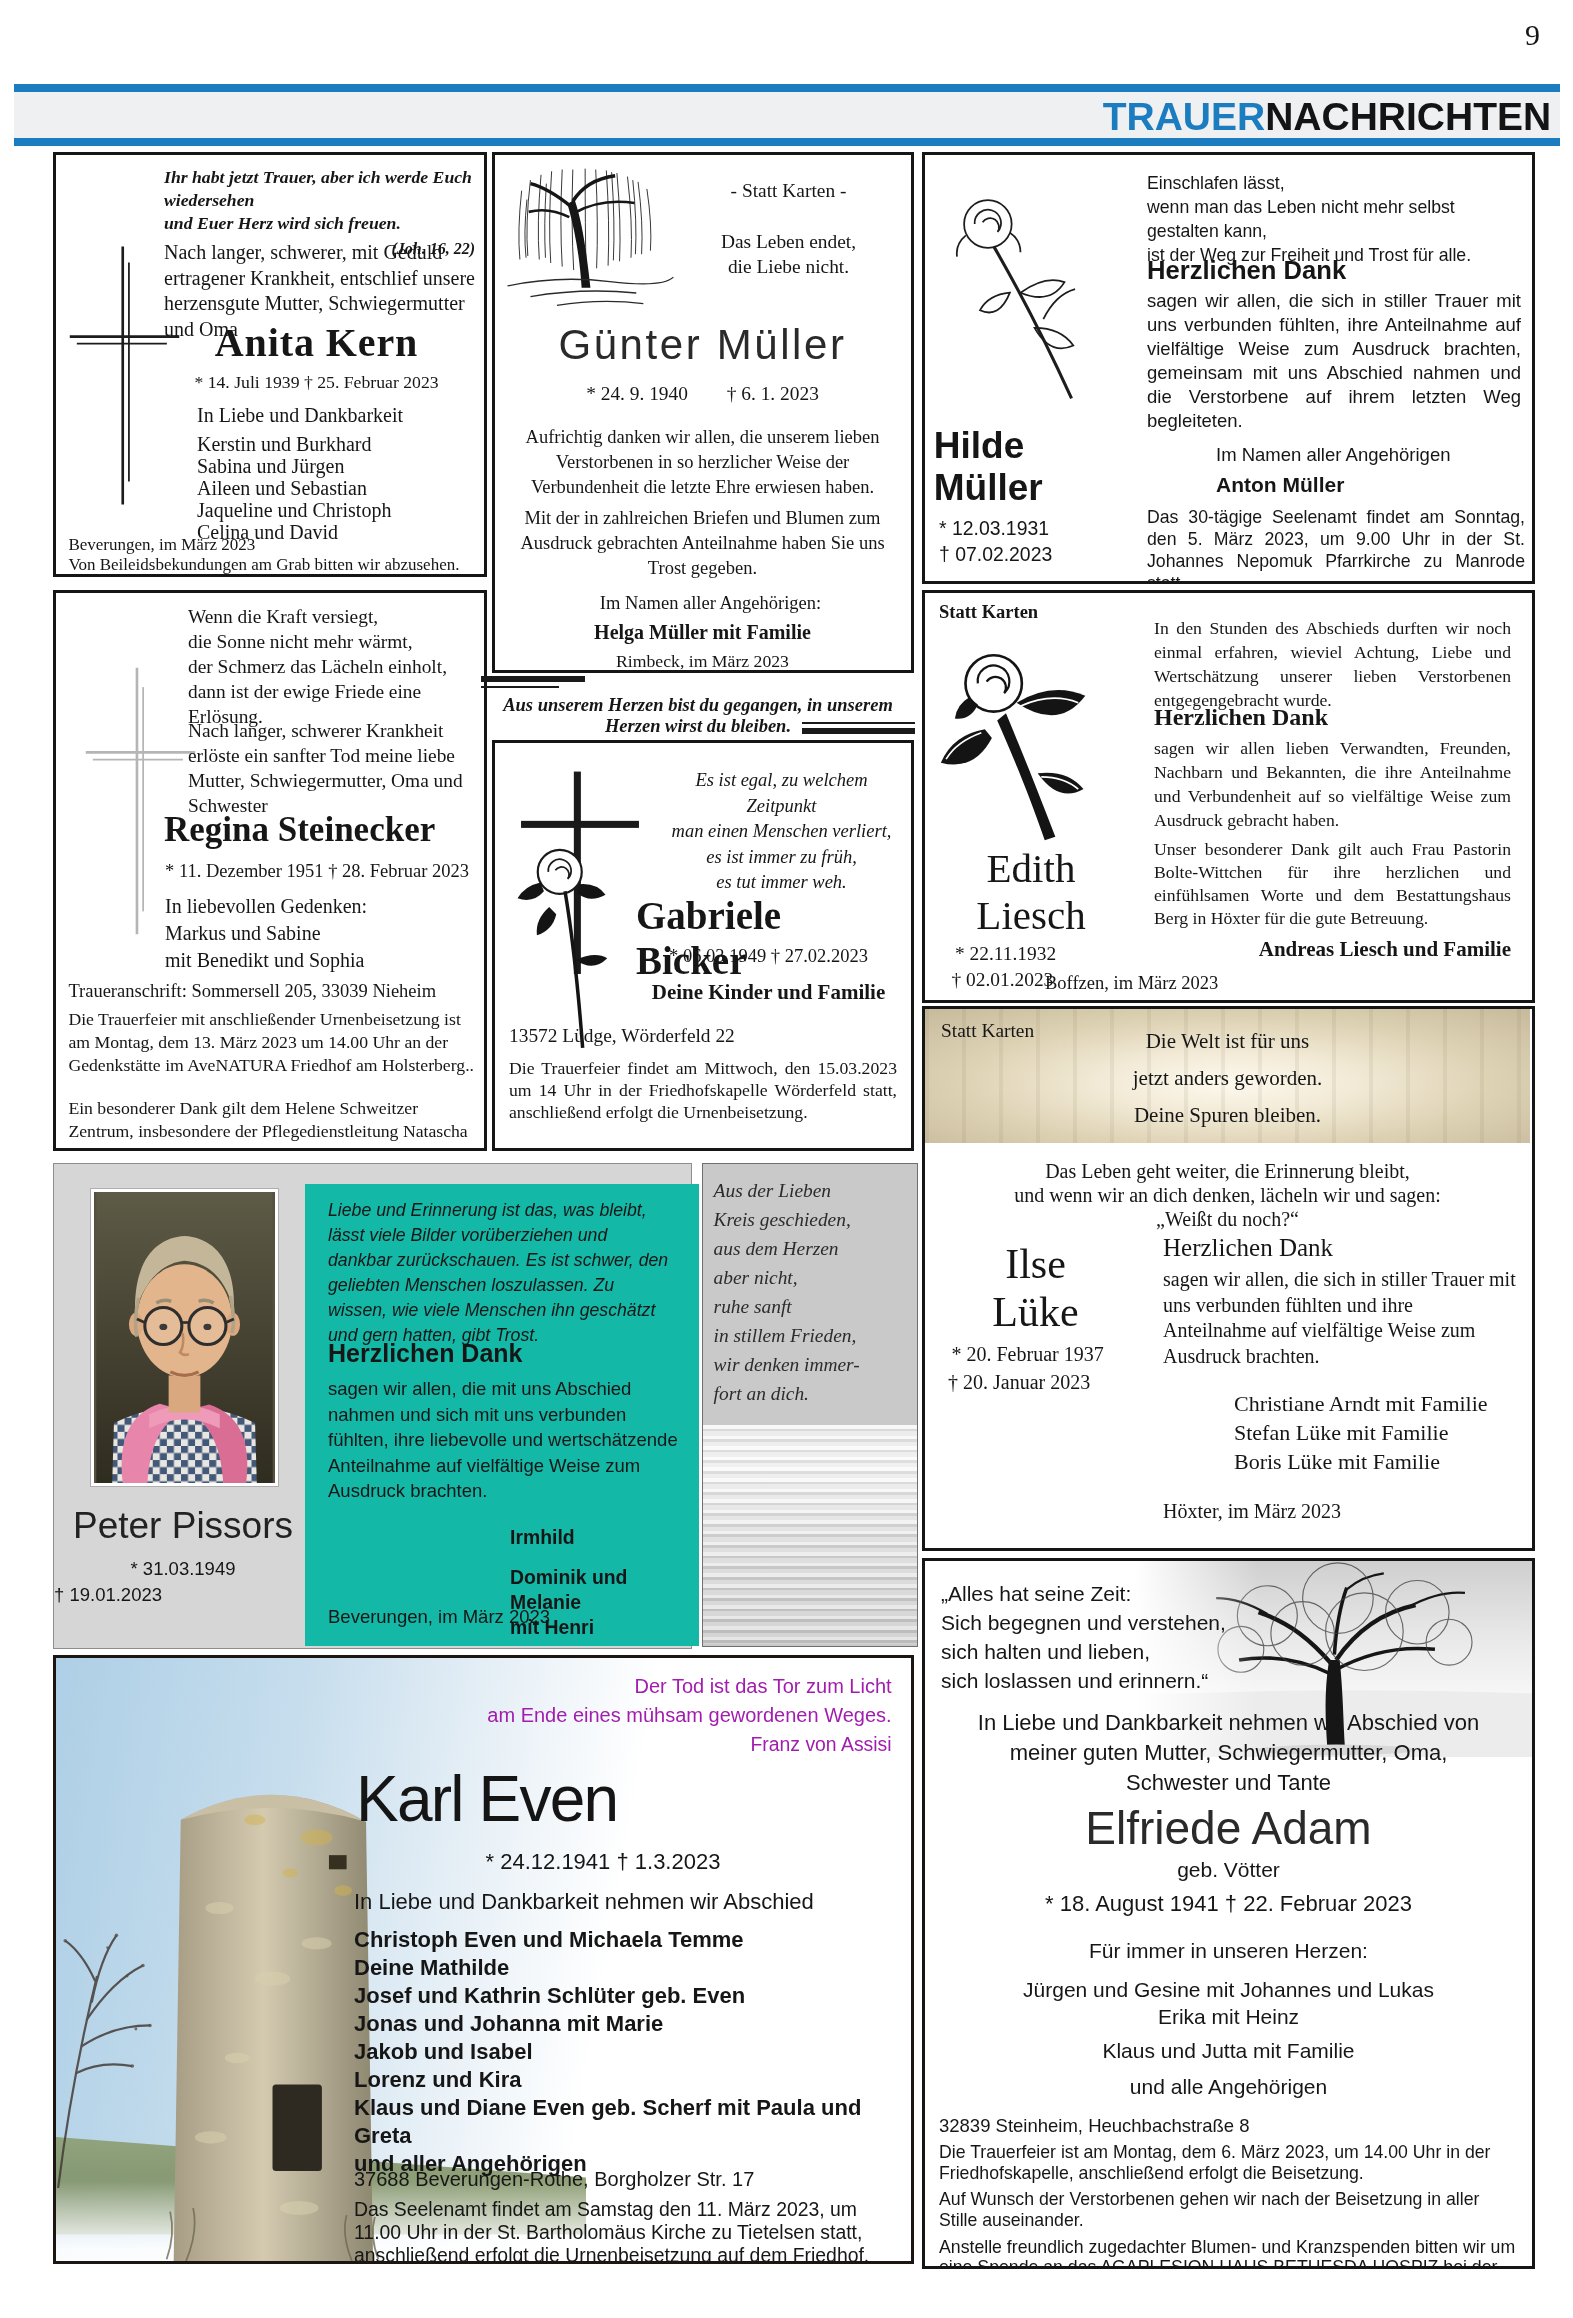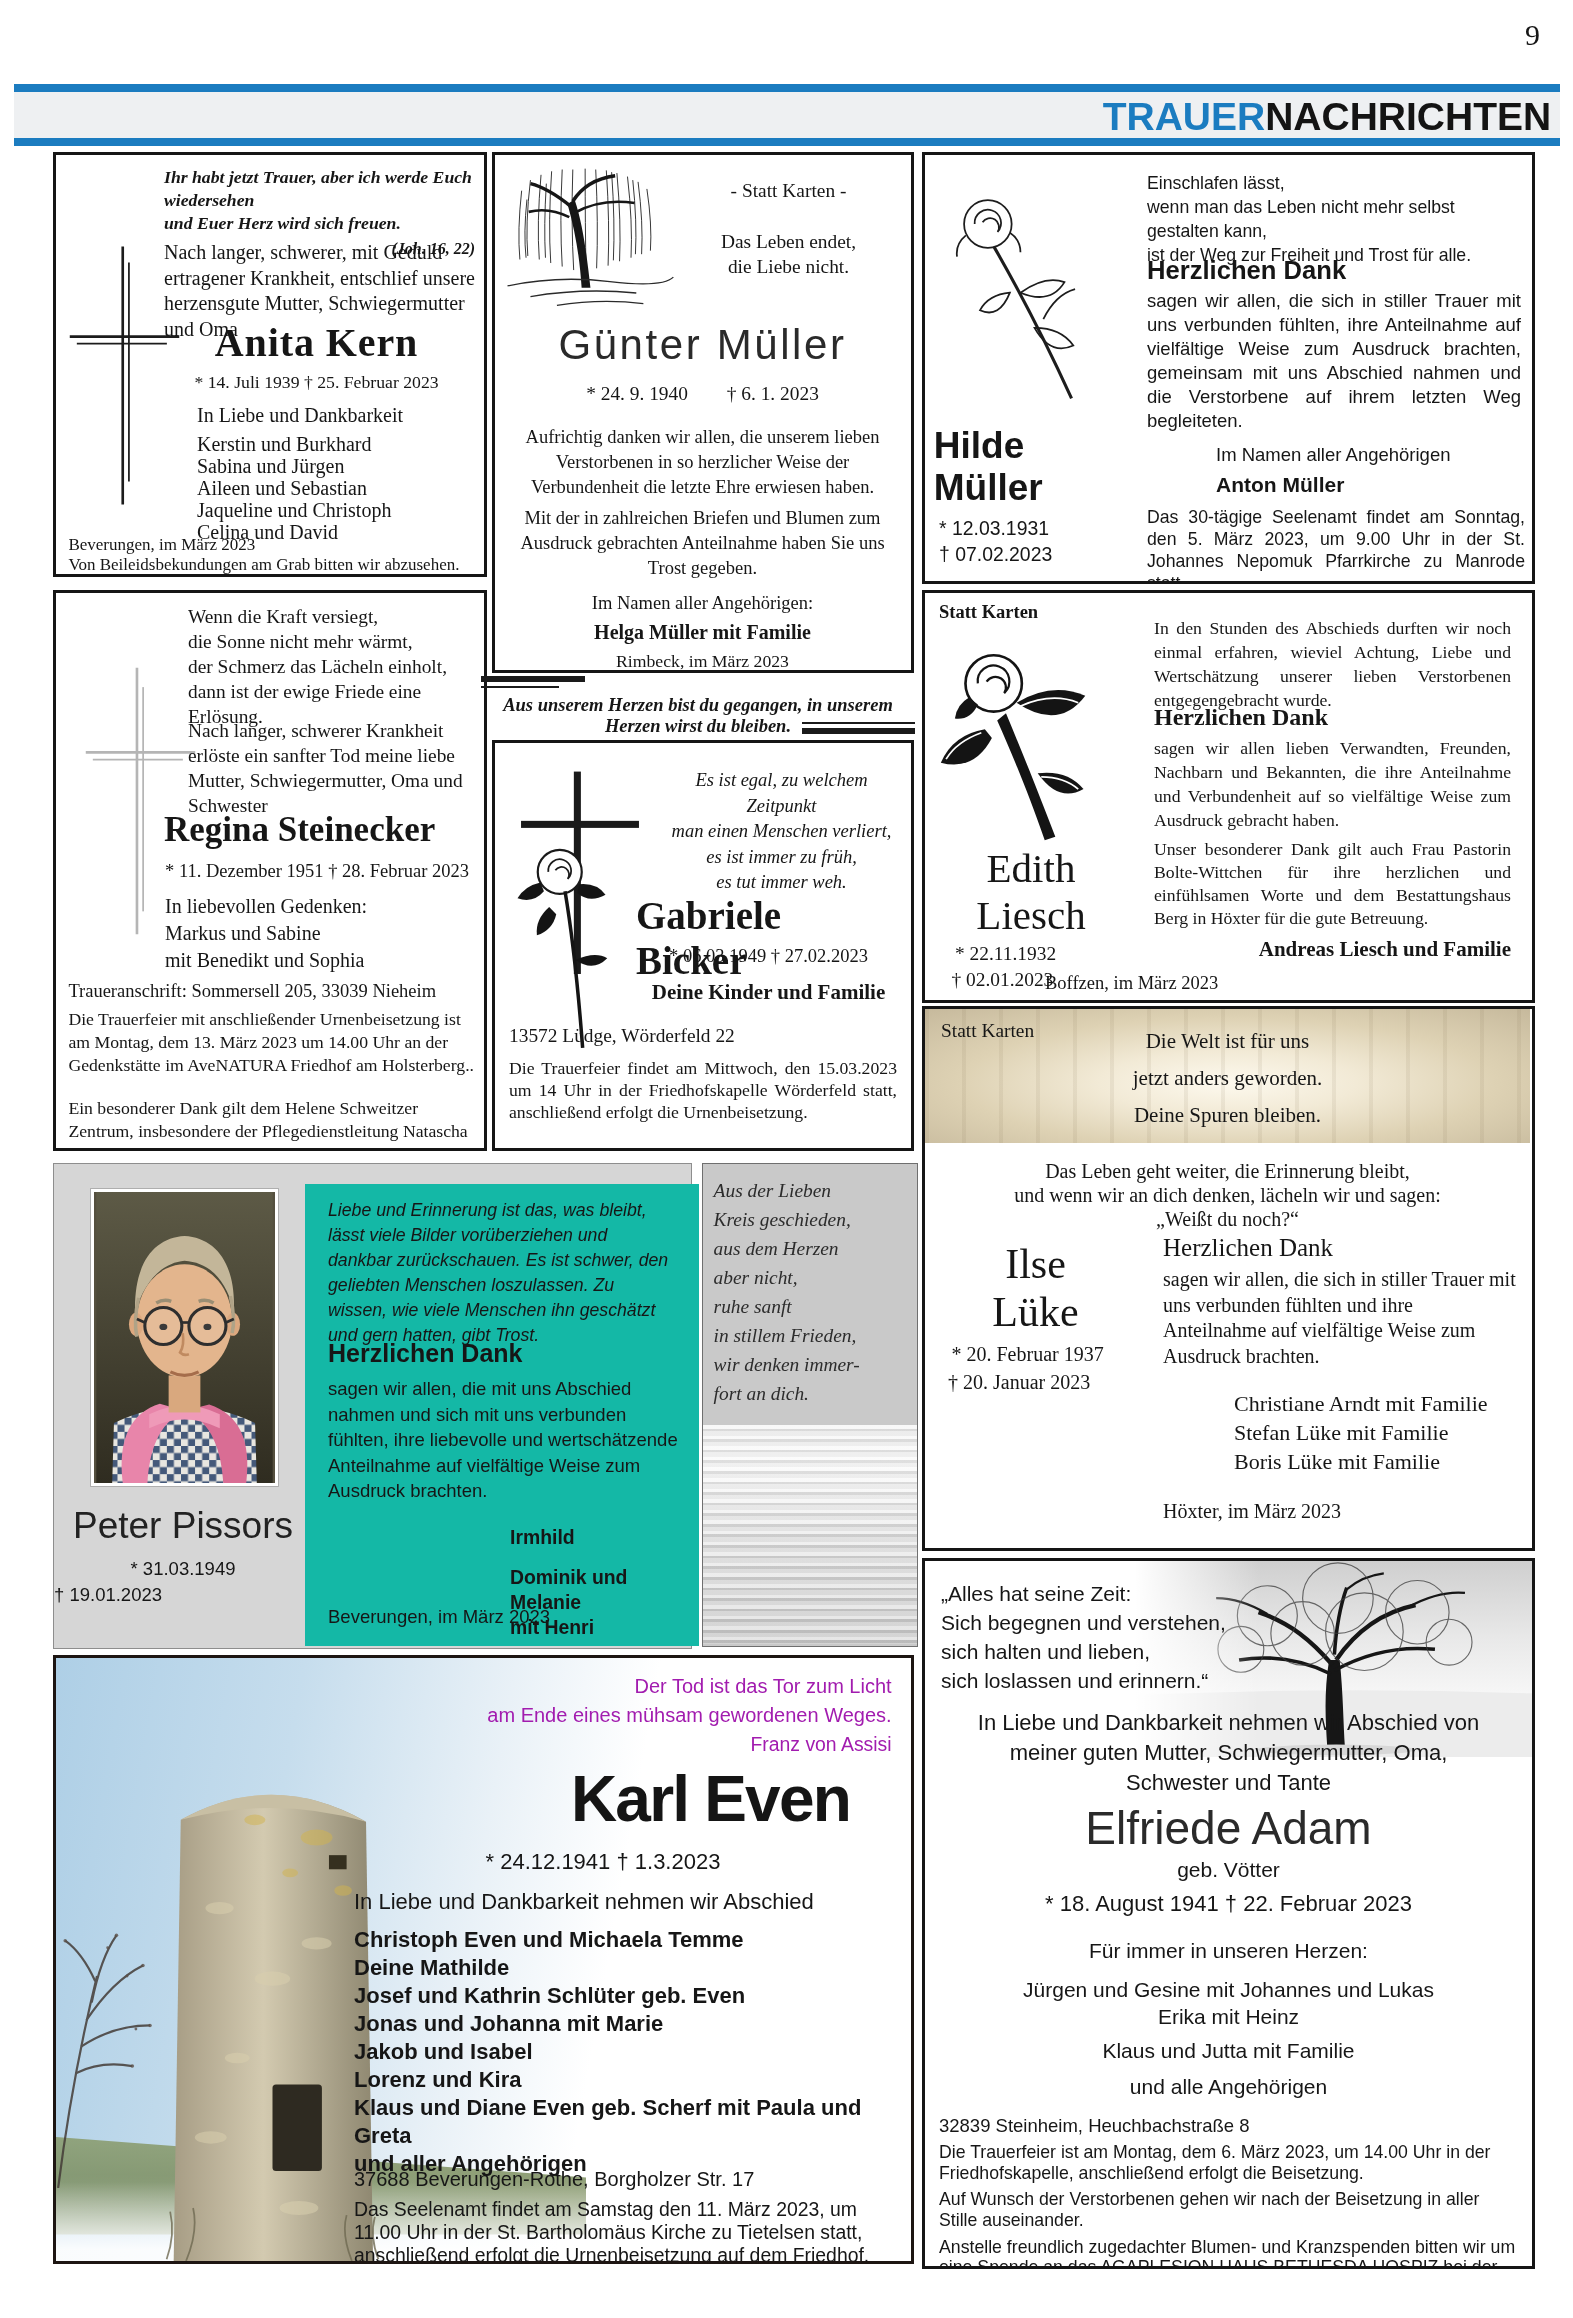--- a/index.html
+++ b/index.html
@@ -47,21 +47,21 @@
   #n-guenter{left:492px;top:152px;width:422px;height:521px;}
   .gm-tree{position:absolute;left:8.8px;top:8.8px;}
   .gm-statt{position:absolute;left:181px;top:25px;width:225px;text-align:center;font-size:19.4px;}
   .gm-quote{position:absolute;left:181px;top:74px;width:225px;text-align:center;font-size:19.4px;line-height:25px;}
   .gm-name{position:absolute;left:0;top:166px;width:415px;text-align:center;font-size:42px;font-weight:300;letter-spacing:2.6px;
            font-family:"Liberation Sans","DejaVu Sans",sans-serif;color:#2a2a2a;}
   .gm-dates{position:absolute;left:0;top:228px;width:415px;text-align:center;font-size:19.4px;}
   .gm-dates span{margin:0 19.4px;}
   .gm-p1{position:absolute;left:16px;top:270px;width:383px;text-align:center;font-size:18.5px;line-height:25px;}
   .gm-p2{position:absolute;left:16px;top:351px;width:383px;text-align:center;font-size:18.5px;line-height:25px;}
-  .gm-namen{position:absolute;left:0;top:438px;width:415px;text-align:center;font-size:18.5px;}
+  .gm-namen{position:absolute;left:0;top:438px;width:415px;text-align:center;font-size:18.5px;padding-left:8px;}
   .gm-family{position:absolute;left:0;top:466px;width:415px;text-align:center;font-size:20px;font-weight:bold;}
   .gm-city{position:absolute;left:0;top:496px;width:415px;text-align:center;font-size:17.7px;}
 
   
   #strip-memorial{position:absolute;left:481px;top:676px;width:434px;height:58px;}
   .mem-text{position:absolute;left:0;top:19.4px;width:100%;text-align:center;font-size:18.5px;font-style:italic;font-weight:600;}
   .mem-dash-l1{position:absolute;left:0;top:0;width:104px;height:6.2px;background:#1a1a1a;}
   .mem-dash-l2{position:absolute;left:0;top:9.7px;width:78px;height:2.6px;background:#1a1a1a;}
   .mem-dash-r1{position:absolute;right:0;bottom:9.7px;width:113px;height:2.6px;background:#1a1a1a;}
   .mem-dash-r2{position:absolute;right:0;bottom:0;width:113px;height:6.2px;background:#1a1a1a;}
@@ -151,21 +151,21 @@
      font-family:"Liberation Sans","DejaVu Sans",sans-serif;}
   .ke-sky{position:absolute;inset:0;background:linear-gradient(100deg,#aecfe6 0%,#c6dded 26%,#e9f1f7 48%,#ffffff 63%);}
   .ke-field{position:absolute;left:0;bottom:26.5px;width:530px;height:150px;opacity:.85;
      background:linear-gradient(180deg,#9aab79 0%,#7d8f60 60%,#8d9c74 100%);
      clip-path:polygon(0 35%,100% 62%,100% 100%,0 100%);}
   .ke-haze{position:absolute;left:0;bottom:0;width:100%;height:79px;background:linear-gradient(180deg,rgba(255,255,255,0) 0%,rgba(255,255,255,.92) 85%);}
   .ke-tower{position:absolute;left:84px;bottom:0px;}
   .ke-branches{position:absolute;left:-5.3px;top:265px;}
   .ke-quote{position:absolute;right:19.4px;top:14px;text-align:right;font-size:20px;line-height:29px;color:#a21caf;}
   .ke-ref{font-size:19.4px;}
-  .ke-name{position:absolute;left:300px;top:104px;width:494px;text-align:right;font-size:64px;font-weight:bold;letter-spacing:-1.8px;color:#151515;}
+  .ke-name{position:absolute;left:300px;top:104px;width:494px;text-align:left;font-size:64px;font-weight:normal;letter-spacing:-1.8px;color:#151515;}
   .ke-dates{position:absolute;left:300px;top:191px;width:494px;text-align:center;font-size:22px;}
   .ke-intro{position:absolute;left:298px;top:231px;font-size:22px;}
   .ke-mourners{position:absolute;left:298px;top:268px;font-size:22px;font-weight:bold;line-height:28px;}
   .ke-addr{position:absolute;left:298px;top:510px;font-size:20px;}
   .ke-p1b{position:absolute;left:298px;top:540px;width:540px;font-size:19.4px;line-height:23px;}
 
   
   #n-elfriede{left:922px;top:1558px;width:613px;height:711px;font-family:"Liberation Sans","DejaVu Sans",sans-serif;}
   .ea-photo{position:absolute;right:0;top:0;width:397px;height:196px;overflow:hidden;
      background:linear-gradient(180deg,#cfcfcf 0%,#e9e9e9 40%,#fafafa 75%,#ffffff 100%);}

